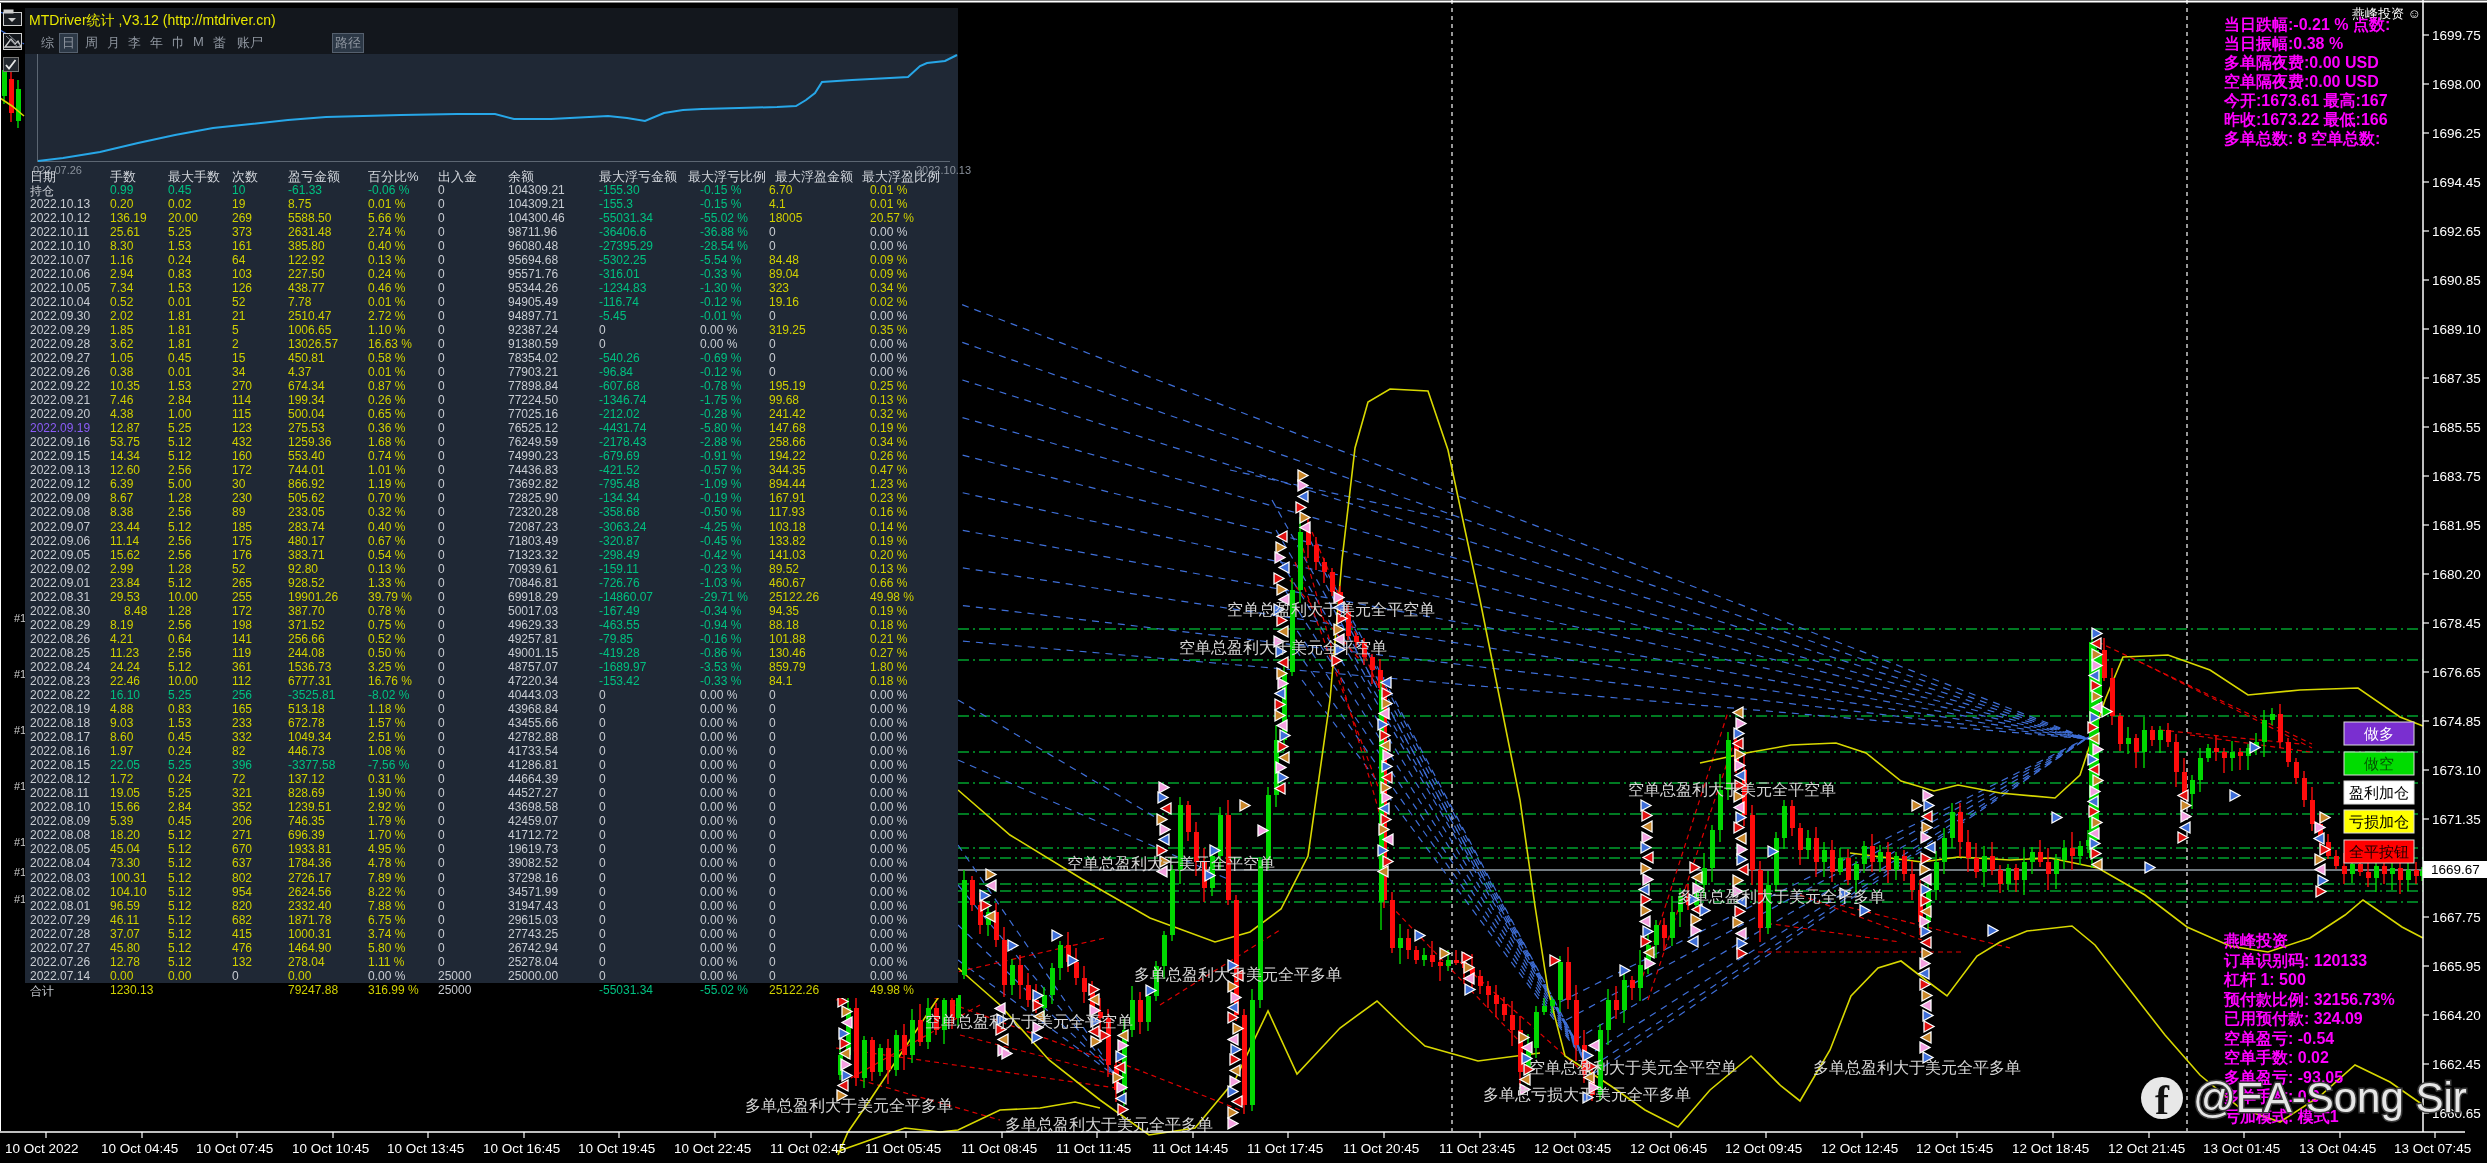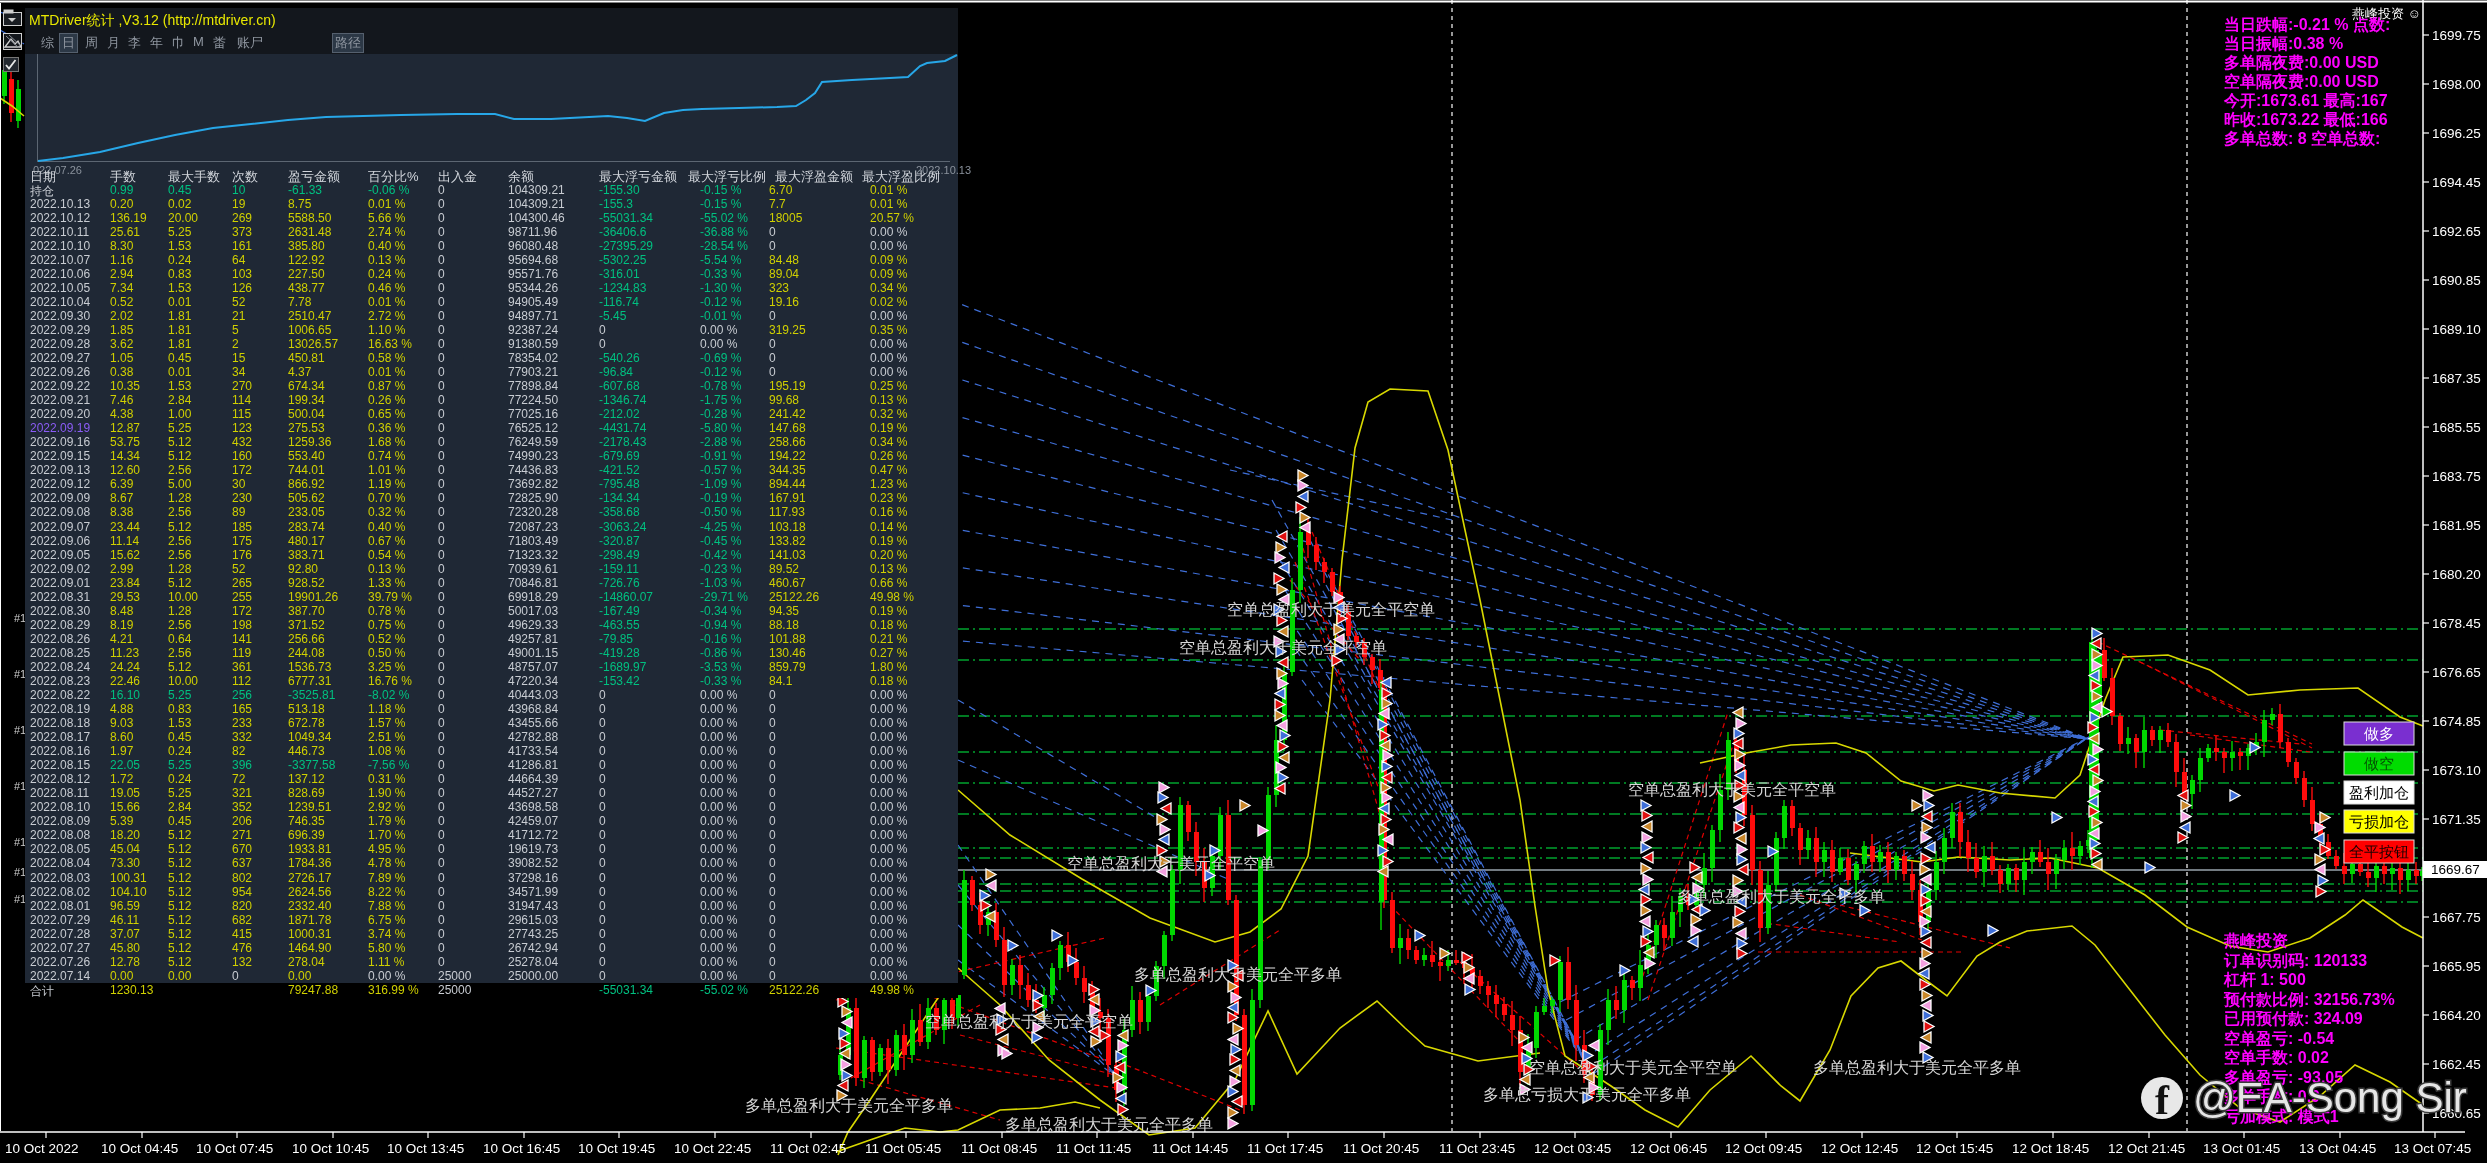--- a/index.html
+++ b/index.html
@@ -1008,21 +1008,21 @@
           <span style="left:5px;color:#c8ccd2">2022.10.13</span>
           <span style="left:85px;color:#d0d000">0.20</span>
           <span style="left:143px;color:#d0d000">0.02</span>
           <span style="left:207px;color:#d0d000">19</span>
           <span style="left:263px;color:#d0d000">8.75</span>
           <span style="left:343px;color:#d0d000">0.01 %</span>
           <span style="left:413px;color:#c8ccd2">0</span>
           <span style="left:483px;color:#c8ccd2">104309.21</span>
           <span style="left:574px;color:#00c080">-155.3</span>
           <span style="left:675px;color:#00c080">-0.15 %</span>
-          <span style="left:744px;color:#d0d000">7.7</span>
+          <span style="left:744px;color:#d0d000">4.1</span>
           <span style="left:845px;color:#d0d000">0.01 %</span>
         </div>
         <div class="tr" style="top:202.6px">
           <span style="left:5px;color:#c8ccd2">2022.10.12</span>
           <span style="left:85px;color:#d0d000">136.19</span>
           <span style="left:143px;color:#d0d000">20.00</span>
           <span style="left:207px;color:#d0d000">269</span>
           <span style="left:263px;color:#d0d000">5588.50</span>
           <span style="left:343px;color:#d0d000">5.66 %</span>
           <span style="left:413px;color:#c8ccd2">0</span>
@@ -1405,21 +1405,21 @@
           <span style="left:343px;color:#d0d000">39.79 %</span>
           <span style="left:413px;color:#c8ccd2">0</span>
           <span style="left:483px;color:#c8ccd2">69918.29</span>
           <span style="left:574px;color:#00c080">-14860.07</span>
           <span style="left:675px;color:#00c080">-29.71 %</span>
           <span style="left:744px;color:#d0d000">25122.26</span>
           <span style="left:845px;color:#d0d000">49.98 %</span>
         </div>
         <div class="tr" style="top:595.7px">
           <span style="left:5px;color:#c8ccd2">2022.08.30</span>
-          <span style="left:85px;color:#d0d000">8.48</span>
+          <span style="left:99px;color:#d0d000">8.48</span>
           <span style="left:143px;color:#d0d000">1.28</span>
           <span style="left:207px;color:#d0d000">172</span>
           <span style="left:263px;color:#d0d000">387.70</span>
           <span style="left:343px;color:#d0d000">0.78 %</span>
           <span style="left:413px;color:#c8ccd2">0</span>
           <span style="left:483px;color:#c8ccd2">50017.03</span>
           <span style="left:574px;color:#00c080">-167.49</span>
           <span style="left:675px;color:#00c080">-0.34 %</span>
           <span style="left:744px;color:#d0d000">94.35</span>
           <span style="left:845px;color:#d0d000">0.19 %</span>

